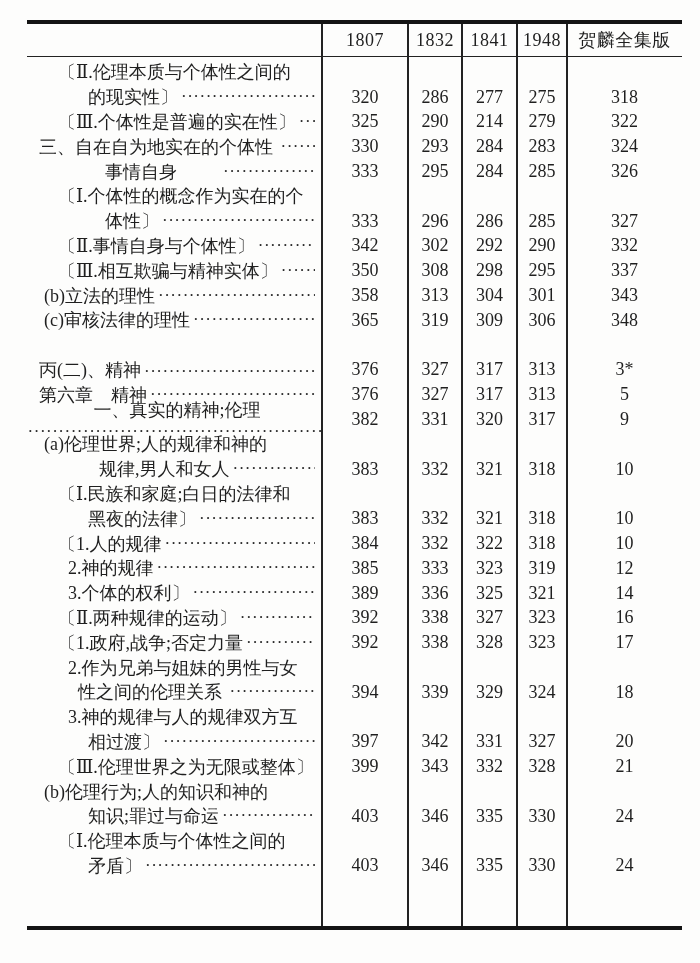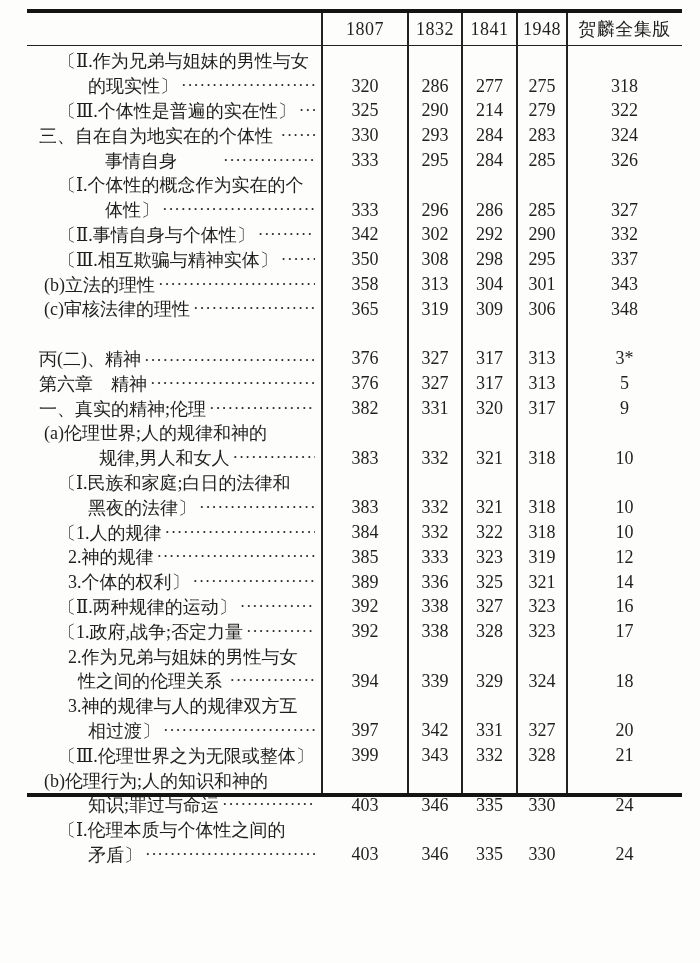--- a/index.html
+++ b/index.html
@@ -6,22 +6,22 @@
   .page{
     position:relative;
     width:700px;height:963px;
     background:#fdfdfc;
     font-family:"Liberation Serif","DejaVu Serif",serif;
     color:#1f1f1f;
     overflow:hidden;
   }
   .table{
     position:absolute;
-    left:27px;top:9px;
-    width:655px;height:788px;
+    left:27px;top:20px;
+    width:655px;height:910px;
     box-sizing:border-box;
     border-top:4px solid #141414;
     border-bottom:4px solid #141414;
   }
   .vline{
     position:absolute;
     top:0;bottom:0;
     width:1.5px;
     background:#222;
   }
@@ -91,21 +91,21 @@
       <div class="hcell">1807</div>
       <div class="hcell">1832</div>
       <div class="hcell">1841</div>
       <div class="hcell">1948</div>
       <div class="hcell">贺麟全集版</div>
     </div>
 
     <div class="body">
         <div class="grid-row line">
     <div class="entry" style="padding-left: 31px;">
-      <span class="etext">〔Ⅱ.作为兄弟与姐妹的男性与女</span>
+      <span class="etext">〔Ⅱ.伦理本质与个体性之间的</span>
     </div>
     <div class="num"></div>
     <div class="num"></div>
     <div class="num"></div>
     <div class="num"></div>
     <div class="num"></div>
   </div>
         <div class="grid-row line">
     <div class="entry" style="padding-left: 61px;">
       <span class="etext">的现实性〕</span>
@@ -241,21 +241,21 @@
       <span class="etext">第六章　精神</span>
     <span class="leader">·······································································································</span>
           </div>
     <div class="num">376</div>
     <div class="num">327</div>
     <div class="num">317</div>
     <div class="num">313</div>
     <div class="num">5</div>
   </div>
         <div class="grid-row line">
-    <div class="entry" style="padding-left: 12px;">
+    <div class="entry" style="padding-left: 12px; flex-direction: column;">
       <span class="etext">一、真实的精神;伦理</span>
     <span class="leader">·······································································································</span>
           </div>
     <div class="num">382</div>
     <div class="num">331</div>
     <div class="num">320</div>
     <div class="num">317</div>
     <div class="num">9</div>
   </div>
         <div class="grid-row line">

